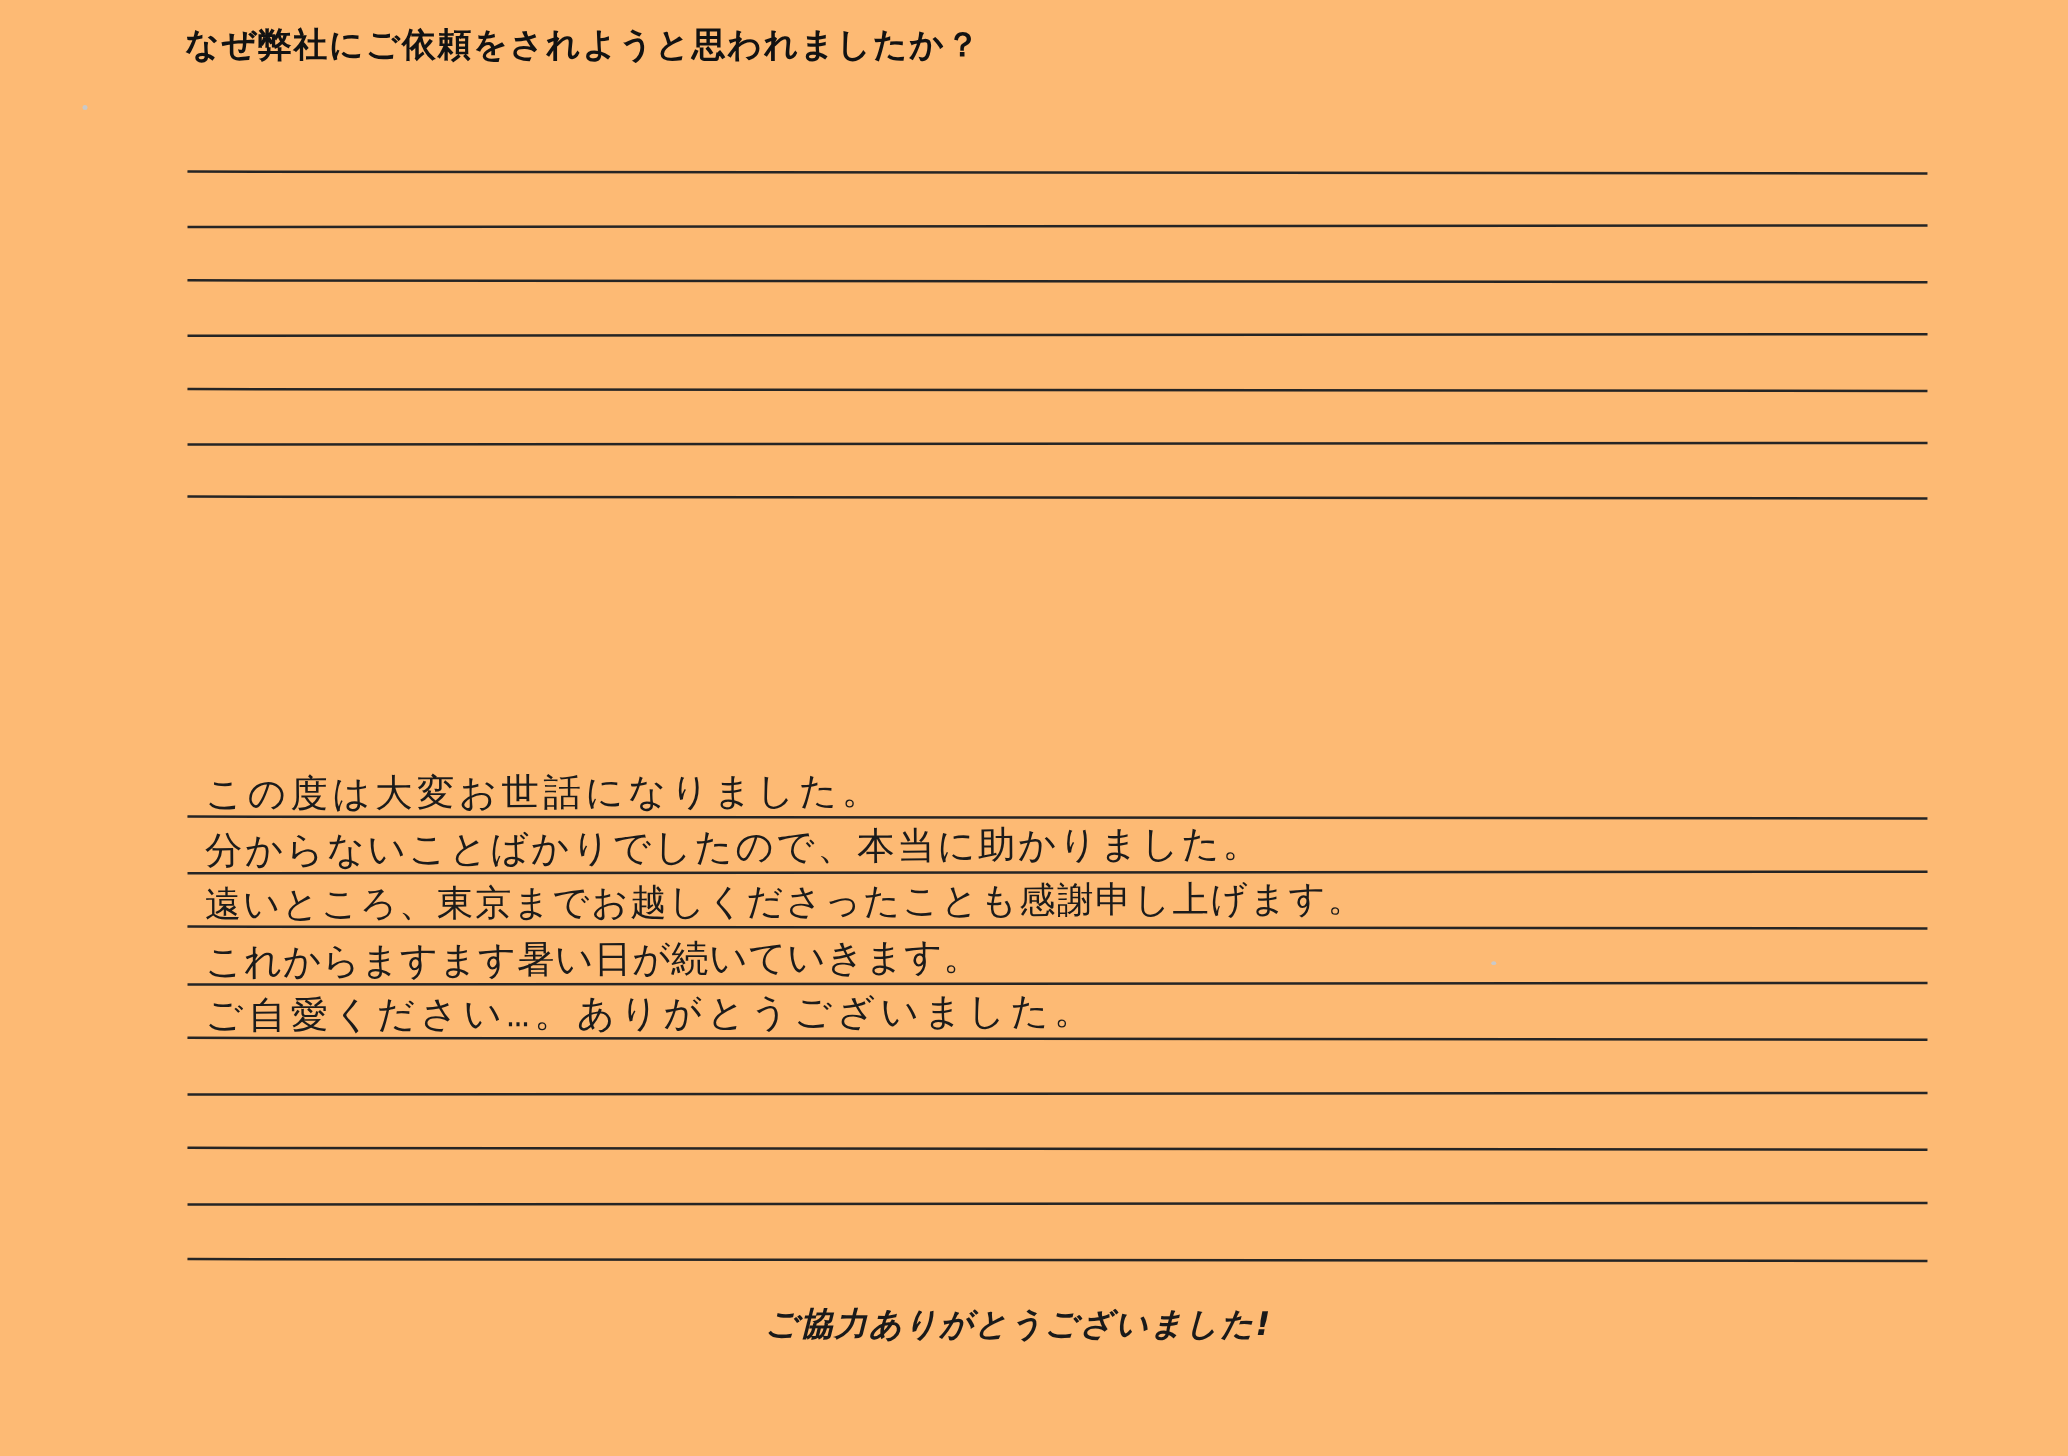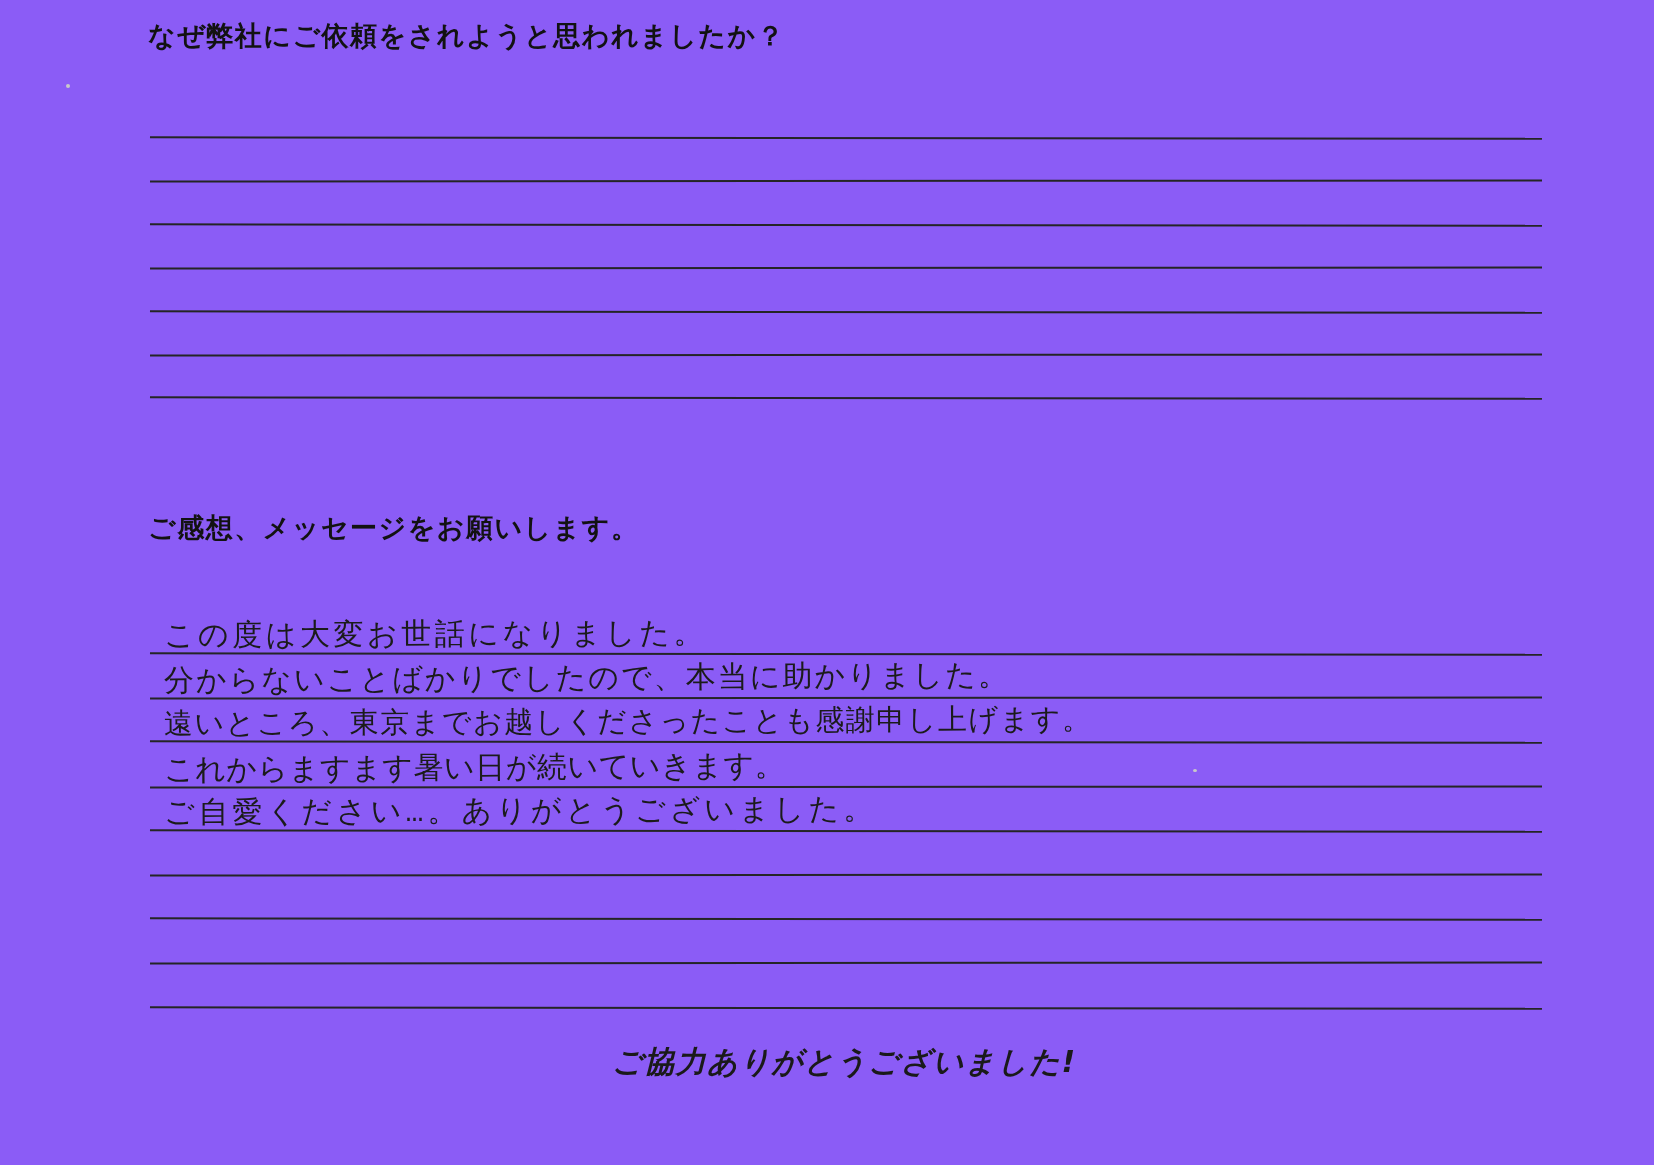--- a/index.html
+++ b/index.html
@@ -4,21 +4,21 @@
 <style>
   html, body {
     margin: 0;
     padding: 0;
     background: #ffffff;
   }
   .page {
     position: relative;
     width: 1654px;
     height: 1165px;
-    background: #8b5cf6;
+    background: #fdba74;
     font-family: "DejaVu Sans", "Liberation Sans", sans-serif;
     overflow: hidden;
     color: #1c1c1c;
   }
   
   .speck {
     position: absolute;
     background: #c9c9c9;
     border-radius: 50%;
   }
@@ -58,21 +58,21 @@
     transform-origin: left bottom;
   }
   .hw-2 { letter-spacing: 2px; }
   .hw-3 { letter-spacing: 1.5px; font-size: 29px; }
   .hw-4 { letter-spacing: 0.5px; }
   .hw-5 { letter-spacing: 4px; }
   .footer-thanks {
     position: absolute;
     left: 612px;
     top: 1042px;
-    font-size: 30px;
+    font-size: 26px;
     font-weight: 700;
     font-style: italic;
     letter-spacing: 1.5px;
     color: #1a1a1a;
     white-space: nowrap;
   }
 </style>
 </head>
 <body>
 
@@ -100,21 +100,20 @@
         <span class="hw"></span>
       </div>
     <div class="rline">
         <span class="hw"></span>
       </div>
     <div class="rline">
         <span class="hw"></span>
       </div>
   </div>
 
-  <div class="q-label" style="top:510px;">ご感想、メッセージをお願いします。</div>
 
   <div class="lines lines-bottom" style="top:611px;font-family:Liberation Mono, monospace;">
     <div class="rline">
         <span class="hw">この度は大変お世話になりました。</span>
       </div>
     <div class="rline">
         <span class="hw hw-2">分からないことばかりでしたので、本当に助かりました。</span>
       </div>
     <div class="rline">
         <span class="hw hw-3">遠いところ、東京までお越しくださったことも感謝申し上げます。</span>

